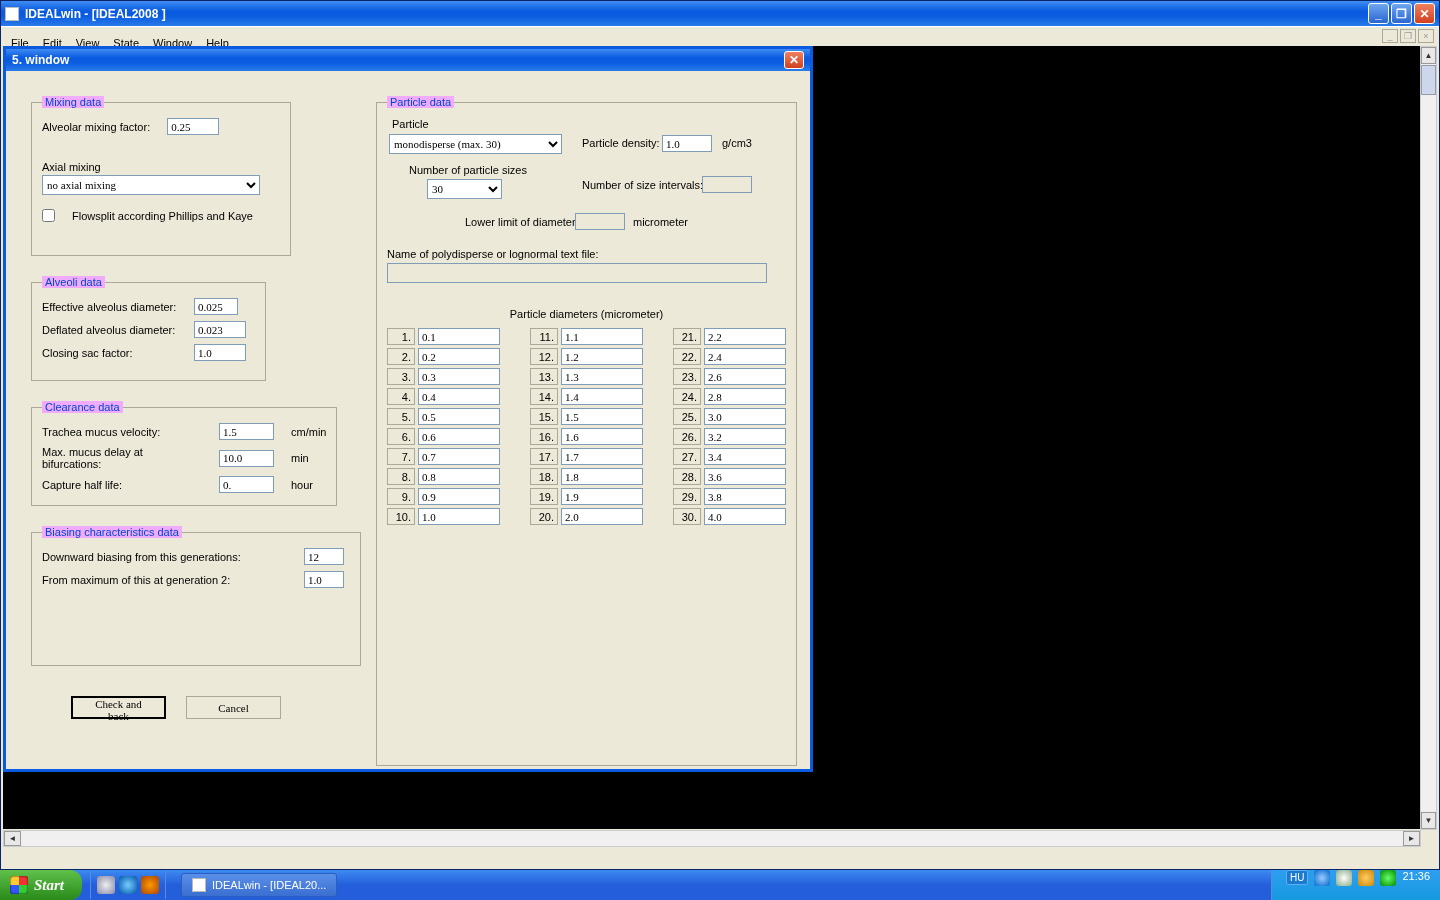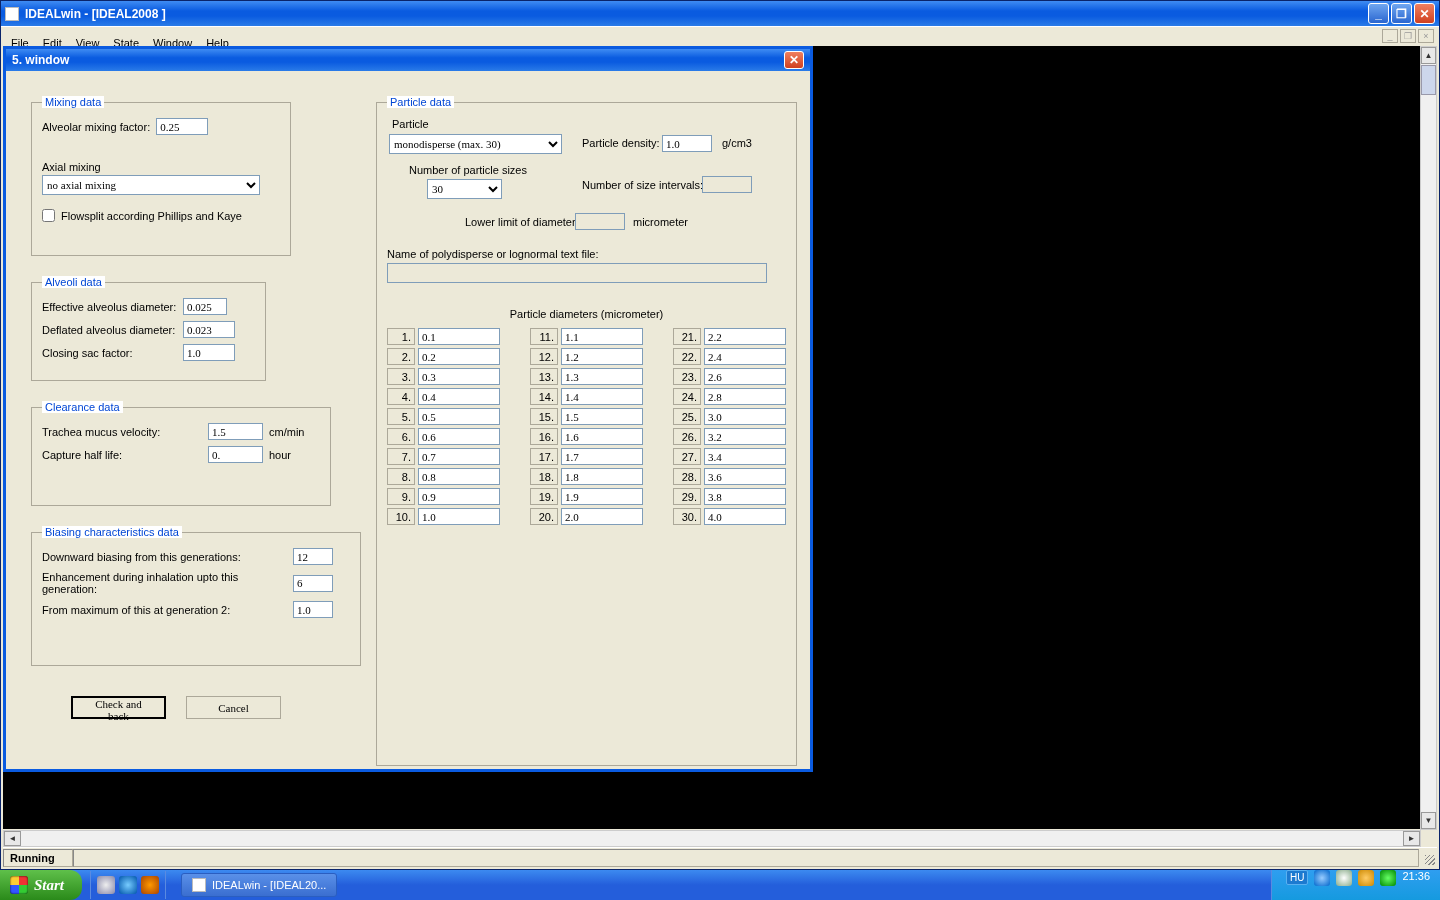--- a/index.html
+++ b/index.html
@@ -37,22 +37,22 @@
 
 
 .childwin { position:absolute; left:0; top:0; width:810px; height:726px; background:#ece9d8; border:3px solid #0a5be0;}
 .titlebar-child { height:22px; background: linear-gradient(to bottom,#3f8cf3,#0a5be0 40%,#0a5be0 60%,#2a7be8); color:#fff; display:flex; align-items:center; padding:0 6px; font-weight:bold; font-size:12px;}
 .titlebar-child .cbtns{margin-left:auto;display:flex;}
 .titlebar-child .cbtn{width:20px;height:18px;border:1px solid #fff;border-radius:3px;margin-left:2px;display:flex;align-items:center;justify-content:center;font-weight:bold;}
 .titlebar-child .cbtn.close{background:linear-gradient(#f08060,#d04020);color:#fff;}
 
 .form { position:relative; width:100%; height:calc(100% - 22px); background:#ece9d8;}
 fieldset { border:1px solid #aca899; position:absolute; padding:10px 10px 8px 10px; }
-legend { color:#0046d5; font-size:11px; padding:0 3px; background:#ffffff;}
-.row{display:flex;align-items:center;gap:6px;margin-bottom:6px;}
+legend { color:#0046d5; font-size:11px; padding:0 3px; background:#f0abfc;}
+.row{display:flex;align-items:center;gap:17px;margin-bottom:6px;}
 .lbl{color:#000;}
 input[type=text]{border:1px solid #7f9db9;background:#fff;height:17px;padding:0 3px;font:11px Tahoma;}
 input[type=text].ro{background:#ece9d8;}
 select{border:1px solid #7f9db9;background:#fff;height:20px;font:11px Tahoma;}
 input[type=checkbox]{width:13px;height:13px;}
 
 .btn{height:23px;border:1px solid #000;background:#ece9d8;padding:0 18px;font:11px Tahoma;cursor:default;}
 .btn.focus{border:2px solid #000;padding:0 17px;}
 .btn.flat{border:1px solid #aca899;}
 
@@ -159,35 +159,36 @@
           </fieldset>
 
           <fieldset style="left:25px;top:330px;width:300px;height:105px;">
             <legend>Clearance data</legend>
             <div class="row">
                 <span class="lbl" style="width:160px">Trachea mucus velocity:</span>
                 <input type="text" style="width: 55px;" value="1.5">
                 <span class="lbl">cm/min</span>
               </div>
             <div class="row">
+                <span class="lbl" style="width:160px">Max. mucus delay at bifurcations:</span>
+                <input type="text" style="width: 55px;" value="10.0">
+                <span class="lbl">min</span>
+              </div>
+            <div class="row">
                 <span class="lbl" style="width:160px">Capture half life:</span>
                 <input type="text" style="width: 55px;" value="0.">
                 <span class="lbl">hour</span>
               </div>
           </fieldset>
 
           <fieldset style="left:25px;top:455px;width:330px;height:140px;">
             <legend>Biasing characteristics data</legend>
             <div class="row">
                 <span class="lbl" style="width:245px">Downward biasing from this generations:</span>
                 <input type="text" style="width: 40px;" value="12">
-              </div>
-            <div class="row">
-                <span class="lbl" style="width:245px">Enhancement during inhalation upto this generation:</span>
-                <input type="text" style="width: 40px;" value="6">
               </div>
             <div class="row">
                 <span class="lbl" style="width:245px">From maximum of this at generation 2:</span>
                 <input type="text" style="width: 40px;" value="1.0">
               </div>
           </fieldset>
 
           <button class="btn focus" style="position:absolute;left:65px;top:625px;width:95px;">Check and back</button>
           <button class="btn flat" style="position:absolute;left:180px;top:625px;width:95px;">Cancel</button>
 
@@ -352,25 +353,20 @@
       <div class="upar">▲</div>
       <div class="thumb"></div>
       <div class="dnar">▼</div>
     </div>
 
     <div class="hscroll">
       <span class="lar">◄</span>
       <span class="rar">►</span>
     </div>
 
-    <div class="statusbar-app">
-      <div class="cell first">Running</div>
-      <div class="cell" style="flex:1;"></div>
-      <div class="grip"></div>
-    </div>
   </div>
 
   <div class="taskbar">
     <div class="startbtn">
       <div class="startflag"></div>
       <span>Start</span>
     </div>
     <div class="ql">
       <div class="qlicon qla"></div>
       <div class="qlicon qlb"></div>

